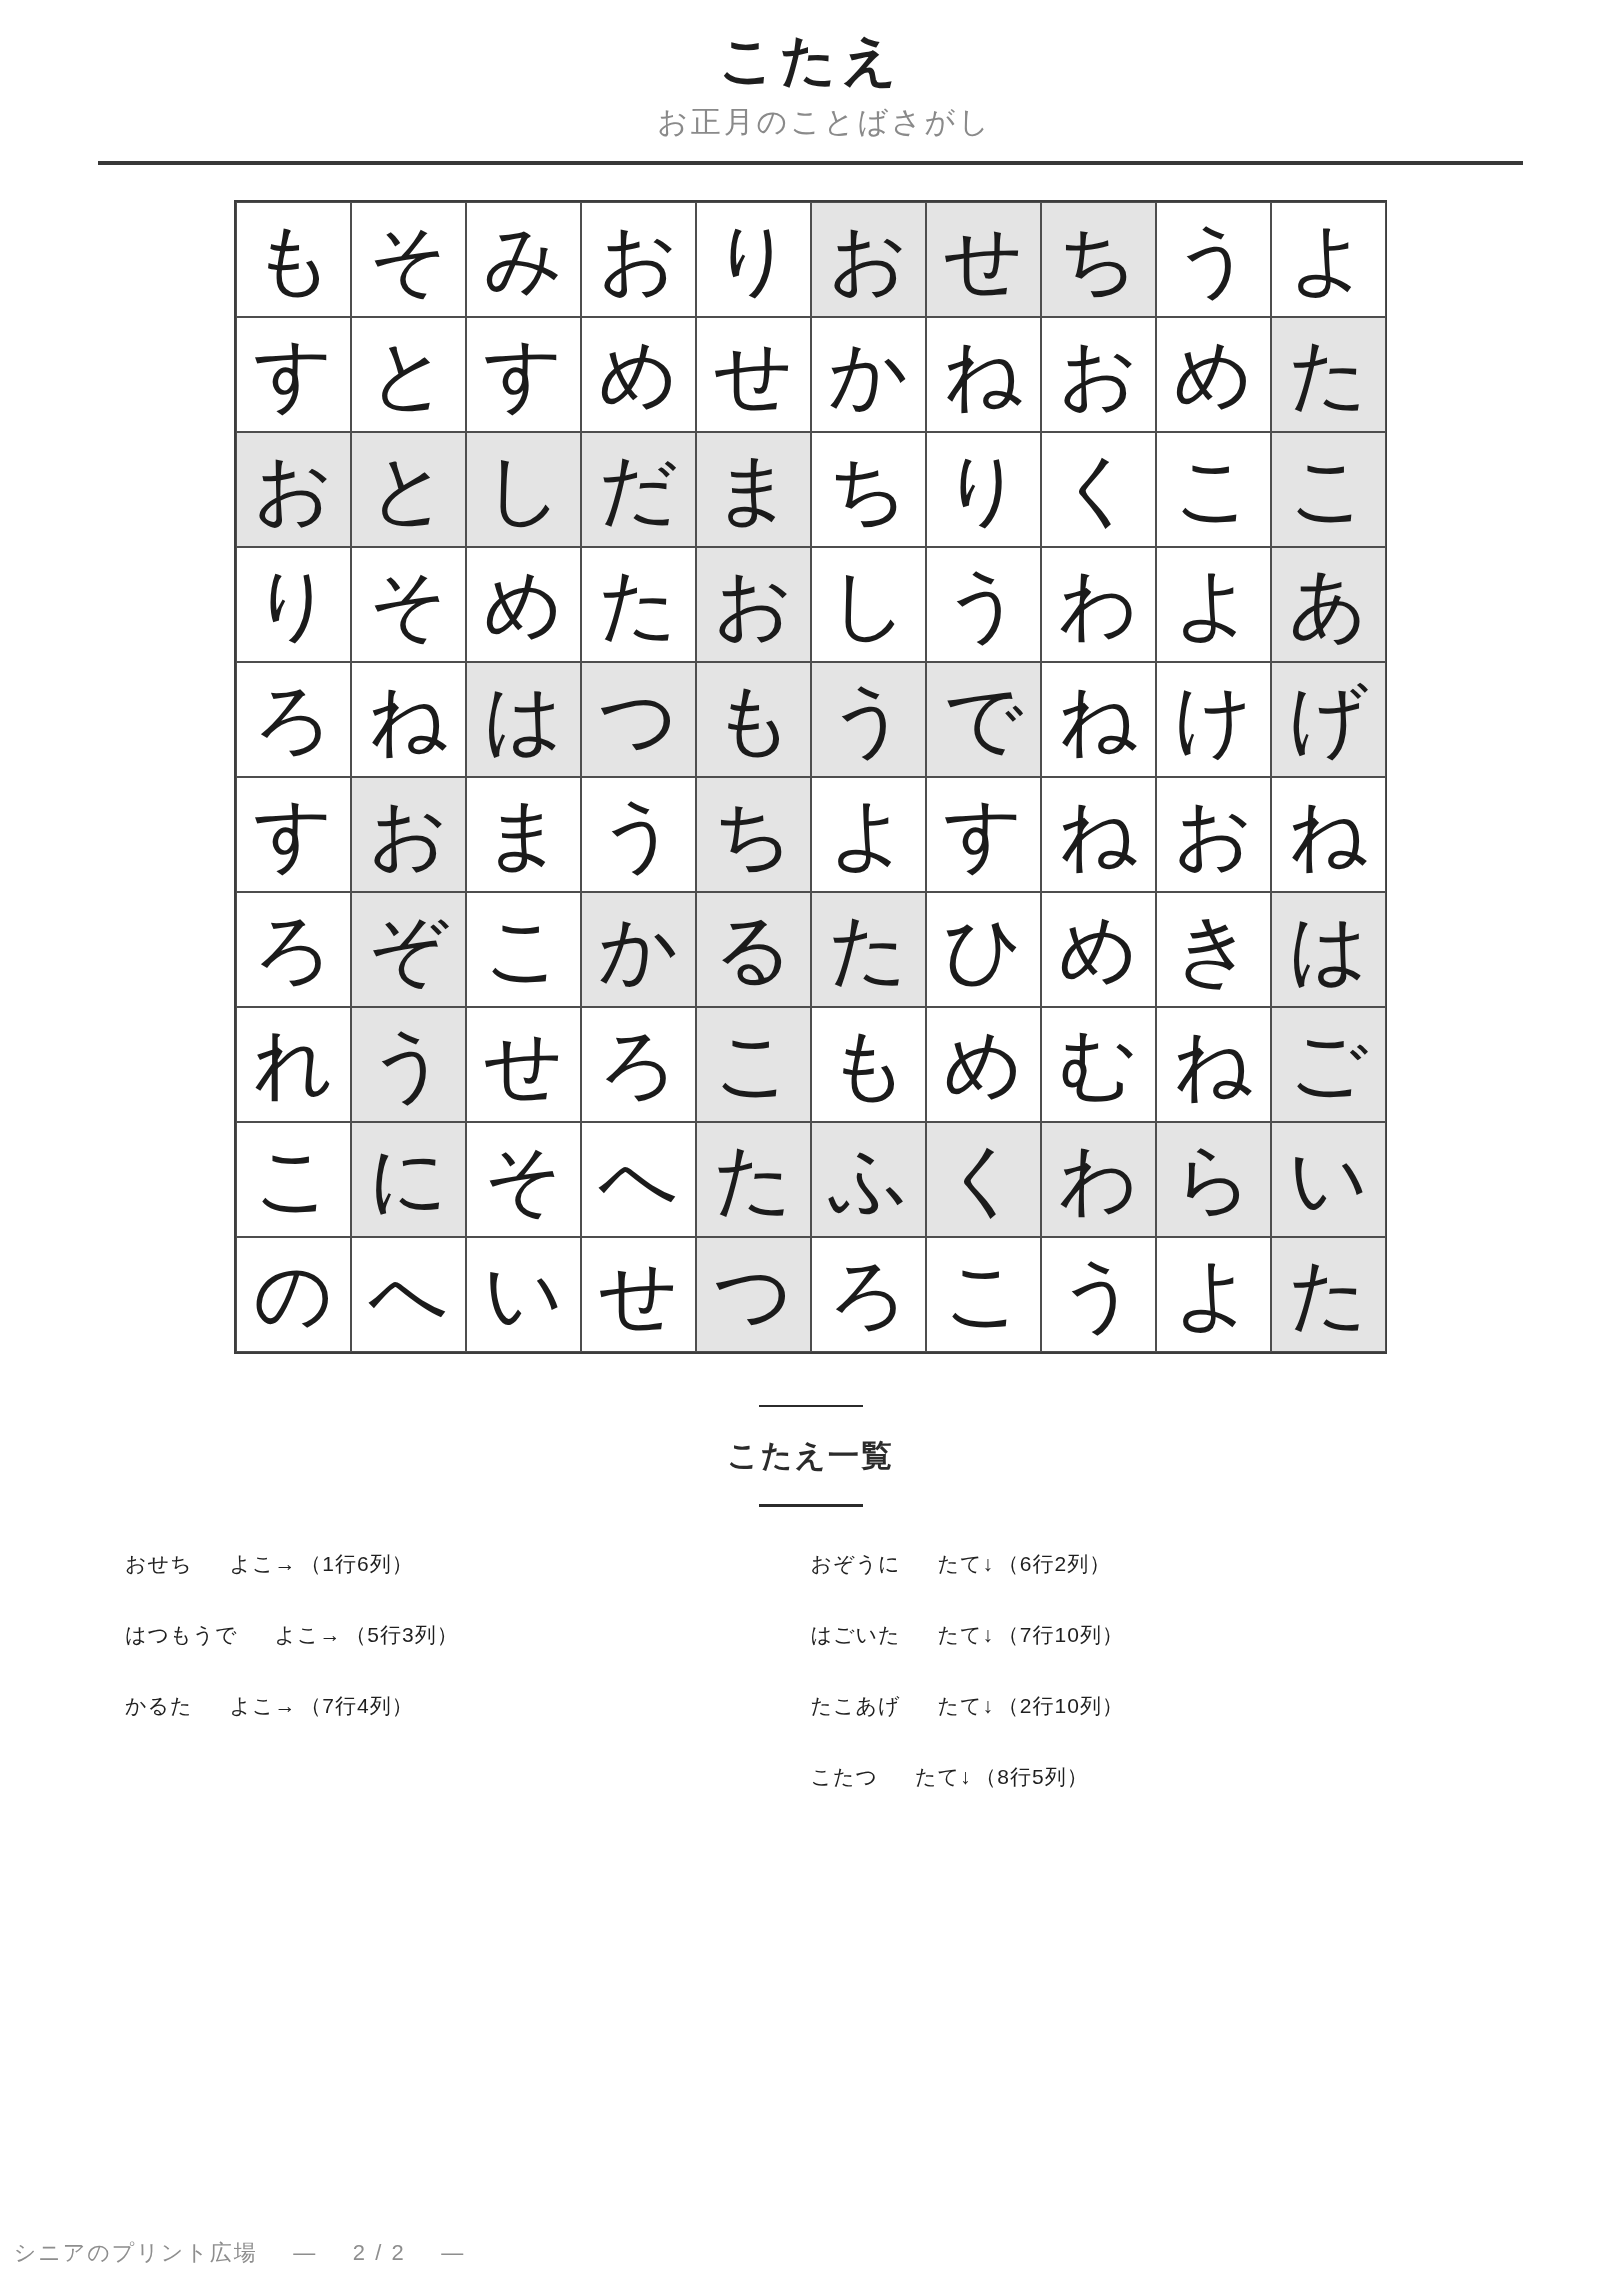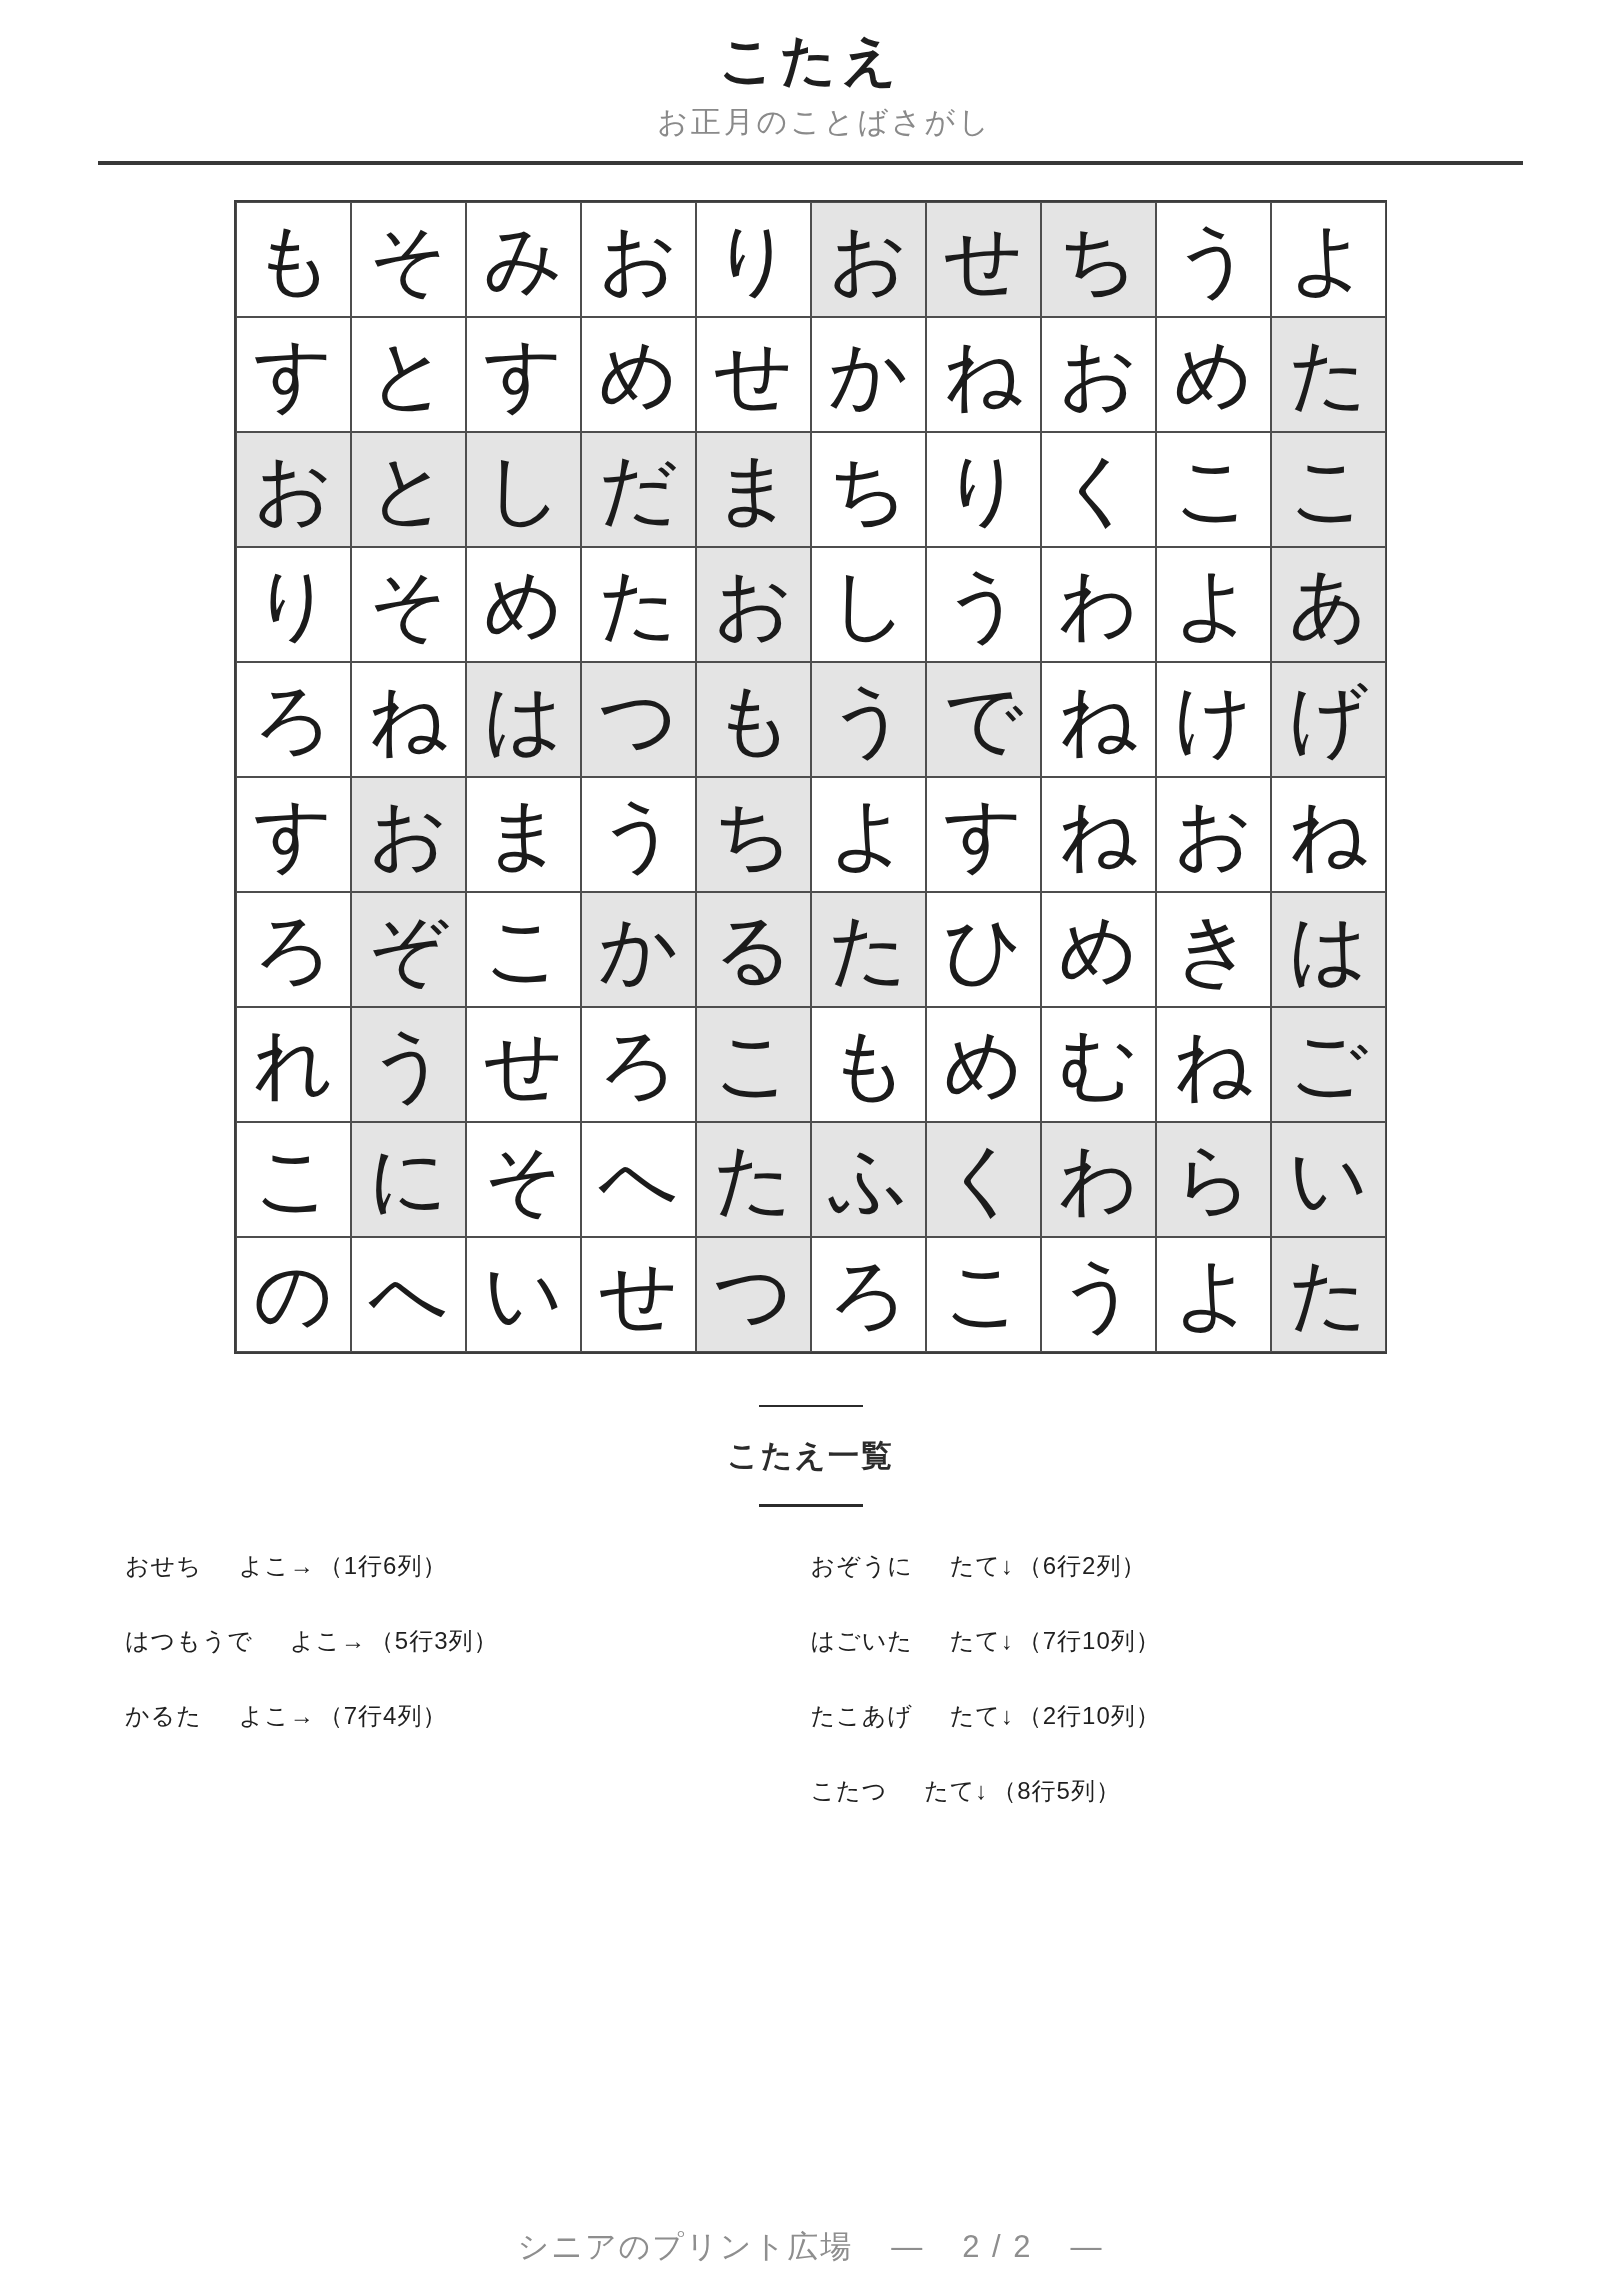--- a/index.html
+++ b/index.html
@@ -66,35 +66,34 @@
     flex-direction: column;
   }
   .hline { width: 104px; height: 2.9px; background: #2b2b2b; }
   .answers {
     display: flex;
     padding: 0 125px;
     margin-top: 43px;
   }
   .answers .col { width: 50%; }
   .answer-item {
-    font-size: 24px;
+    font-size: 21px;
     color: #1f1f1f;
     margin-bottom: 43px;
     letter-spacing: 1px;
     white-space: nowrap;
   }
   .answer-item .word { }
   .answer-item .dir { margin-left: 37px; }
   .answer-item .pos { margin-left: 3.9px; }
   .page-footer {
     position: absolute;
     bottom: 25.5px;
     left: 0; right: 0;
-    text-align: center;
-    font-size: 31px;
+    font-size: 22px;
     color: #8e8e8e;
     letter-spacing: 2px;
   }
   .page-footer span { margin: 0 13.7px; }
 </style>
 </head>
 <body>
 
 <div class="page-header">
   <h1 class="page-title">こたえ</h1>

